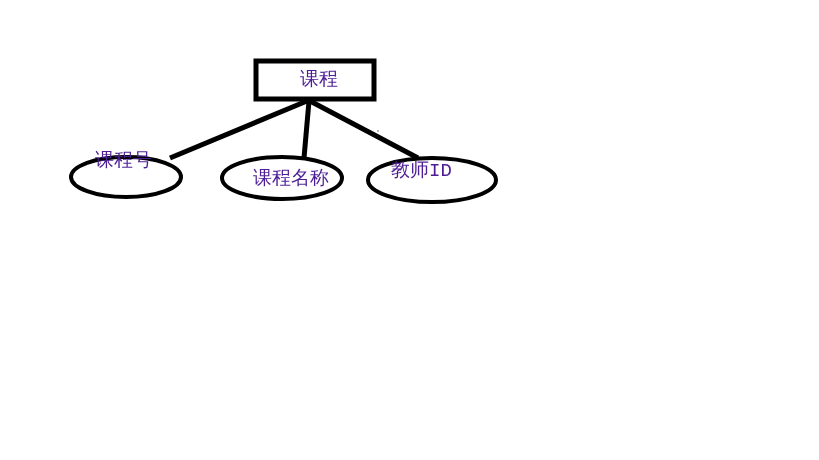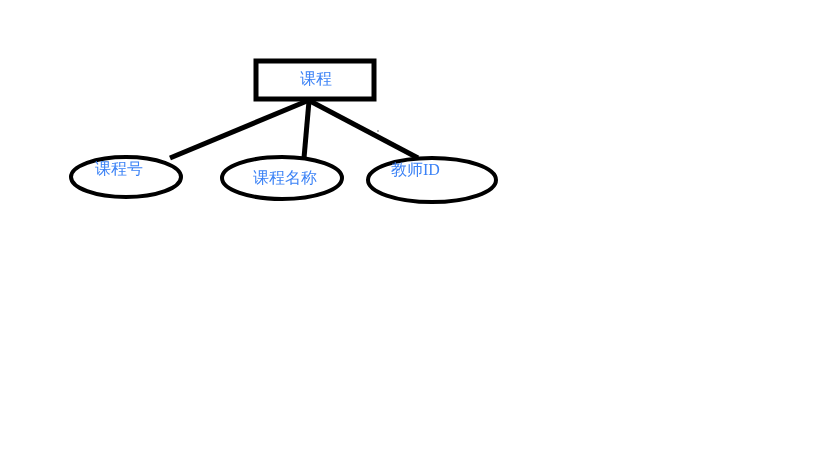--- a/index.html
+++ b/index.html
@@ -14,23 +14,23 @@
       background: #ffffff;
       overflow: hidden;
     }
     #canvas svg {
       position: absolute;
       left: 0;
       top: 0;
     }
     .label {
       position: absolute;
-      font-family: Liberation Serif, serif;
-      font-size: 16px;
-      color: #3b82f6;
+      font-family: Liberation Mono, monospace;
+      font-size: 19px;
+      color: #4c1d95;
       white-space: nowrap;
       line-height: 1;
     }
   </style>
 </head>
 <body>
 
 <div id="canvas">
   <svg width="819" height="460" viewBox="0 0 819 460">
 
@@ -42,18 +42,18 @@
 
     <ellipse cx="126" cy="177" rx="55" ry="20" fill="#ffffff" stroke="#000" stroke-width="4"></ellipse>
     <ellipse cx="282" cy="178" rx="60" ry="21" fill="#ffffff" stroke="#000" stroke-width="4"></ellipse>
     <ellipse cx="432" cy="180" rx="64" ry="22" fill="#ffffff" stroke="#000" stroke-width="4"></ellipse>
 
     <circle cx="378" cy="131" r="0.8" fill="#555"></circle>
   </svg>
 
   <span class="label" style="left:300px; top:71px;">课程</span>
 
-  <span class="label" style="left:95px; top:161px;">课程号</span>
+  <span class="label" style="left:95px; top:152px;">课程号</span>
 
   <span class="label" style="left:253px; top:170px;text-align:right;">课程名称</span>
 
   <span class="label" style="left:391px; top:162px;">教师ID</span>
 </div>
 
 </body></html>

